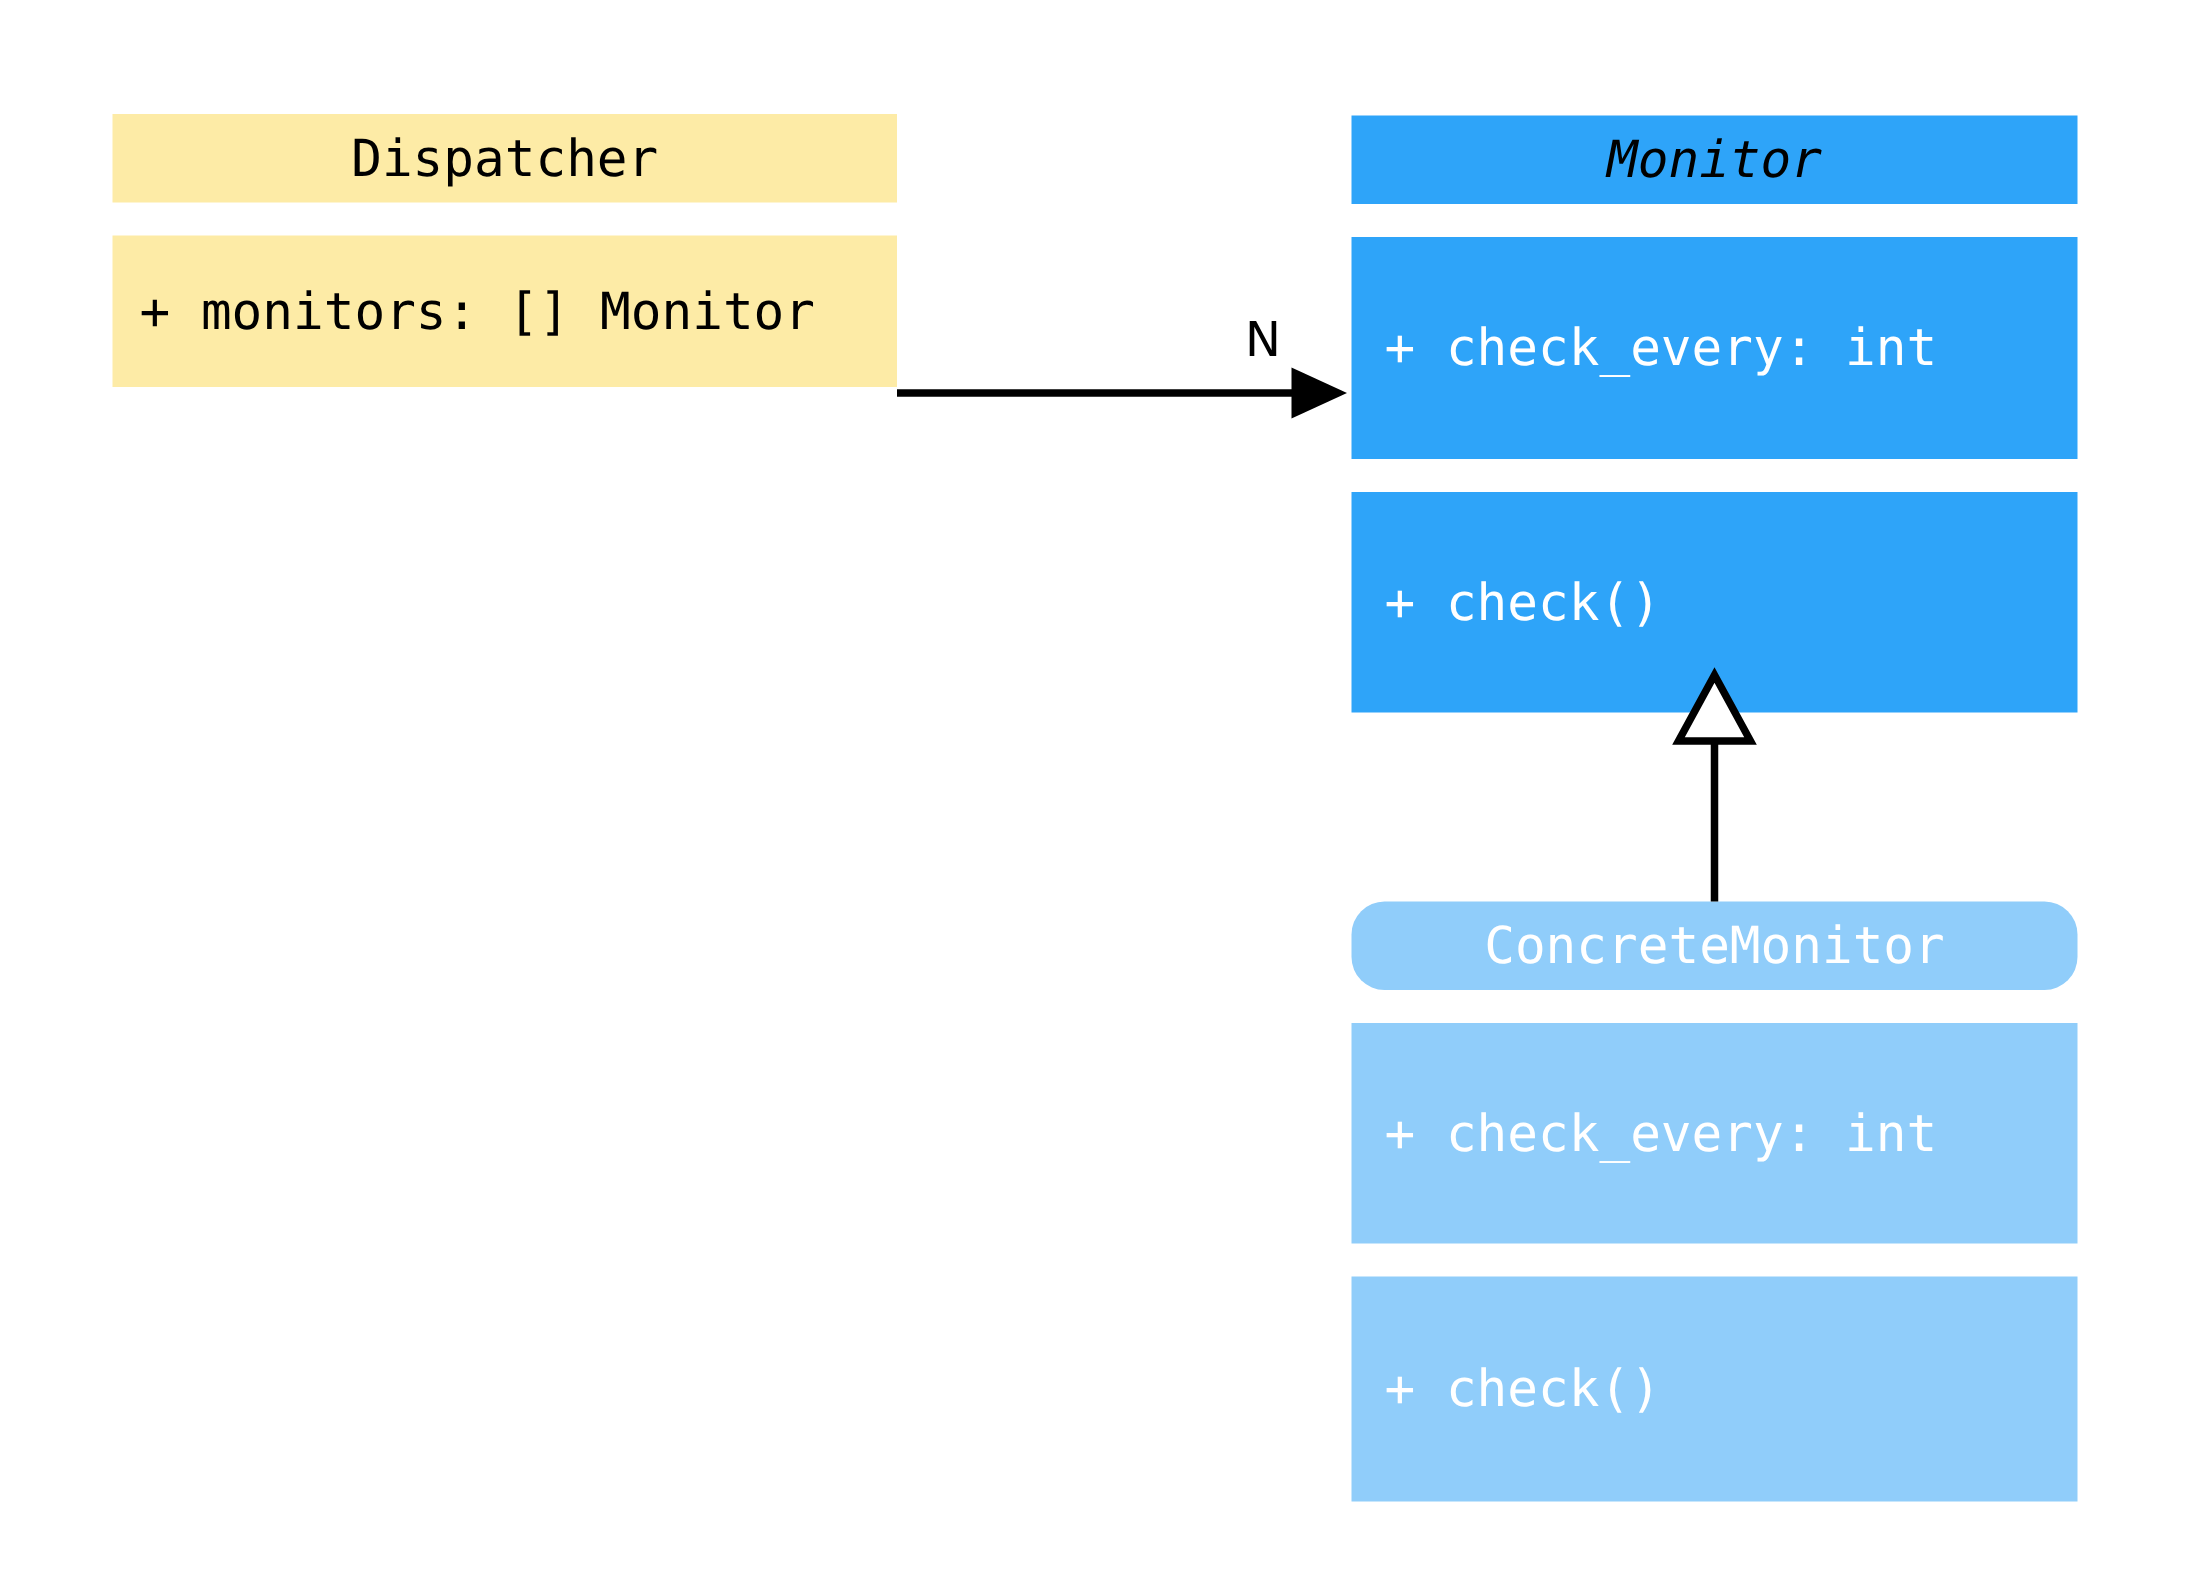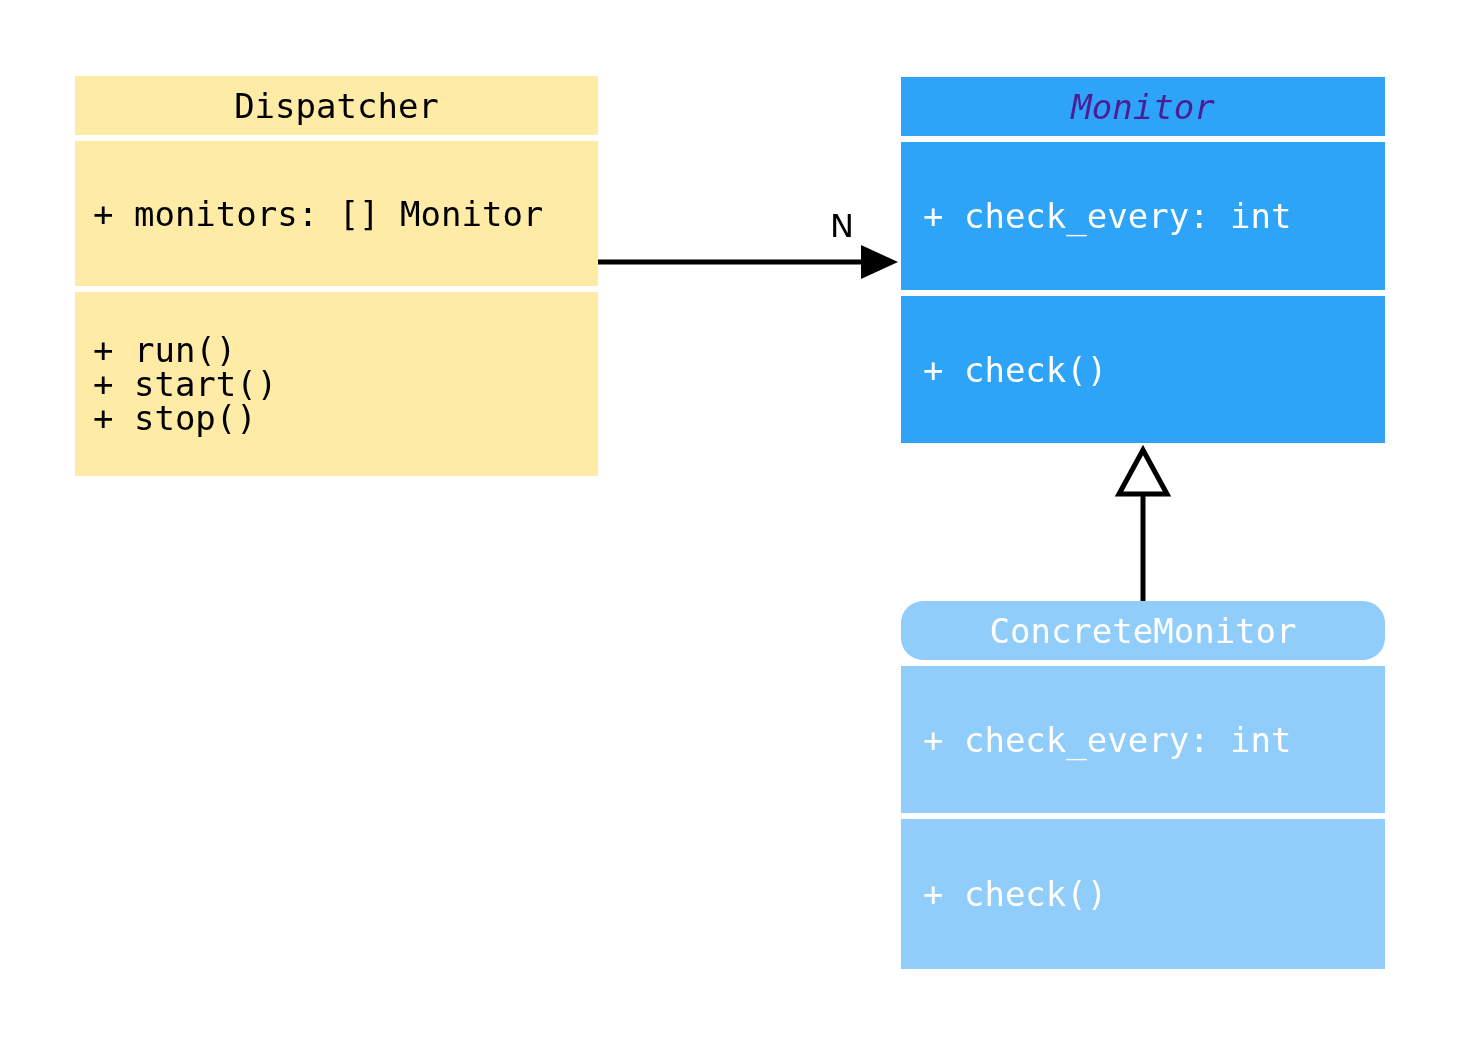--- a/index.html
+++ b/index.html
@@ -11,21 +11,21 @@
     height: 1048px;
     background: #ffffff;
     position: relative;
     font-family: "DejaVu Sans Mono", monospace;
     overflow: hidden;
   }
   .uml-class {
     position: absolute;
     display: flex;
     flex-direction: column;
-    gap: 6px;
+    gap: 22px;
   }
   .sec {
     box-sizing: border-box;
     width: 100%;
   }
   .sec.title {
     display: flex;
     align-items: center;
     justify-content: center;
     font-size: 34px;
@@ -37,21 +37,21 @@
     flex-direction: column;
     justify-content: center;
     font-size: 34px;
     flex: none;
   }
   .line { line-height: 34px; white-space: pre; }
   .italic { font-style: italic; }
 
   
   #cls-dispatcher { left: 75px; top: 76px; width: 523px; }
-  #cls-dispatcher .attrs   { height: 145px; padding-left: 18px; }
+  #cls-dispatcher .attrs   { height: 101px; padding-left: 18px; }
   #cls-dispatcher .methods { height: 184px; padding-left: 18px; }
 
   
   #cls-monitor { left: 901px; top: 77px; width: 484px; }
   #cls-monitor .attrs   { height: 148px; padding-left: 22px; }
   #cls-monitor .methods { height: 147px; padding-left: 22px; }
 
   
   #cls-concrete-monitor { left: 901px; top: 601px; width: 484px; }
   #cls-concrete-monitor .attrs   { height: 147px; padding-left: 22px; }
@@ -73,29 +73,24 @@
   }
 </style>
 </head>
 <body style="background: rgb(255, 255, 255);">
 
 <div class="uml-class" id="cls-dispatcher">
   <div class="sec title" style="background-color: rgb(253, 235, 166); color: rgb(0, 0, 0);">Dispatcher</div>
   <div class="sec attrs" style="background-color: rgb(253, 235, 166); color: rgb(0, 0, 0);">
     <div class="line">+ monitors: [] Monitor</div>
   </div>
-  <div class="sec methods" style="background-color: rgb(253, 235, 166); color: rgb(0, 0, 0);">
-    <div class="line">+ run()</div>
-    <div class="line">+ start()</div>
-    <div class="line">+ stop()</div>
-  </div>
 </div>
 
 <div class="uml-class" id="cls-monitor">
-  <div class="sec title italic" style="background-color: rgb(46, 164, 249); color: #4c1d95;">Monitor</div>
+  <div class="sec title italic" style="background-color: rgb(46, 164, 249); color: #000000;">Monitor</div>
   <div class="sec attrs" style="background-color: rgb(46, 164, 249); color: rgb(255, 255, 255);">
     <div class="line">+ check_every: int</div>
   </div>
   <div class="sec methods" style="background-color: rgb(46, 164, 249); color: rgb(255, 255, 255);">
     <div class="line">+ check()</div>
   </div>
 </div>
 
 <div class="uml-class" id="cls-concrete-monitor">
   <div class="sec title" style="background-color: rgb(144, 205, 250); color: rgb(255, 255, 255); border-radius: 22px;">ConcreteMonitor</div>

